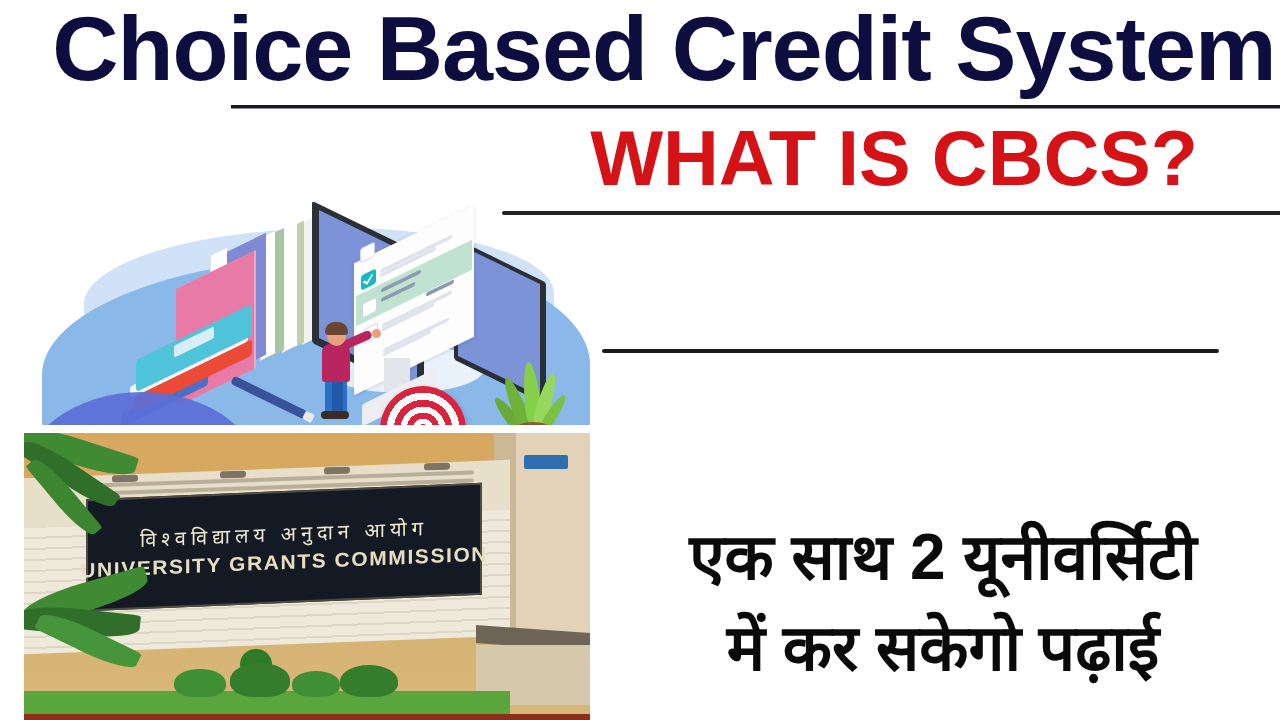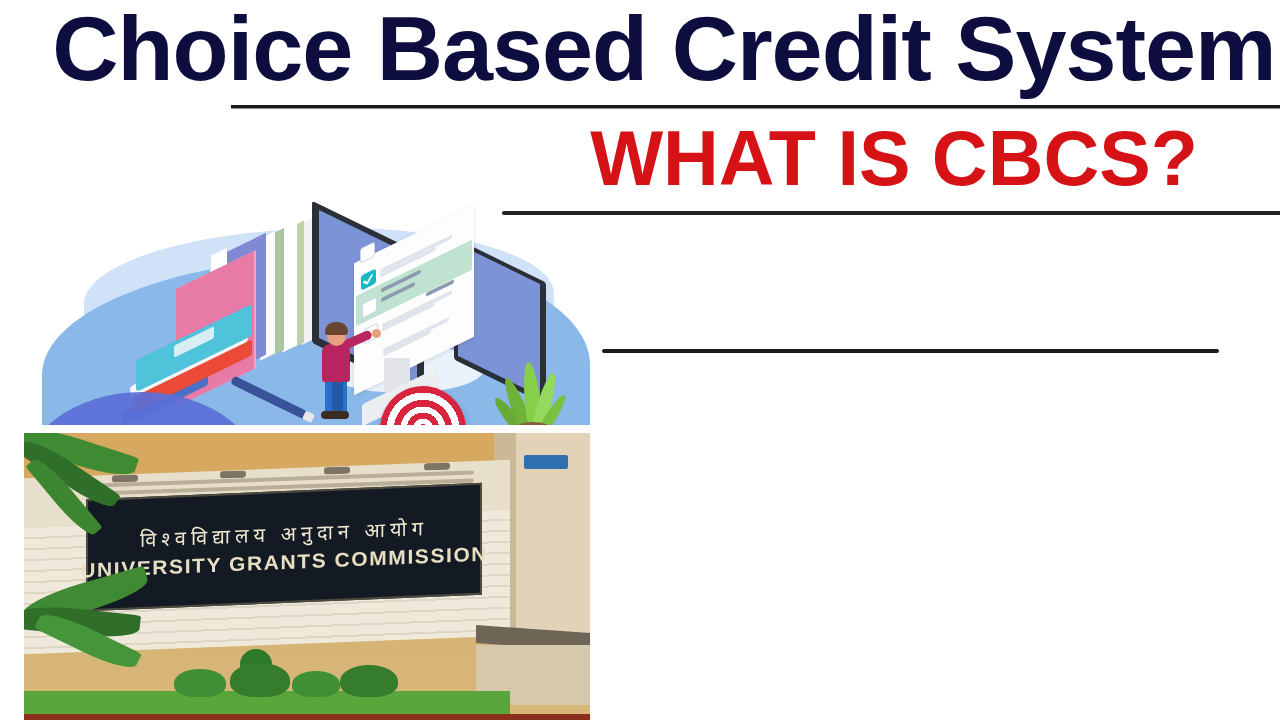--- a/index.html
+++ b/index.html
@@ -344,15 +344,17 @@
     <div class="redline"></div>
   </div>
 
   <div class="what-is">WHAT IS CBCS?</div>
   <div class="rule-2"></div>
 
   <div class="rule-3"></div>
 
 
   <div class="bottom-text">
+    <div>एक साथ 2 यूनीवर्सिटी</div>
+    <div>में कर सकेगो पढ़ाई</div>
   </div>
 
 </div>
 
 </body></html>

